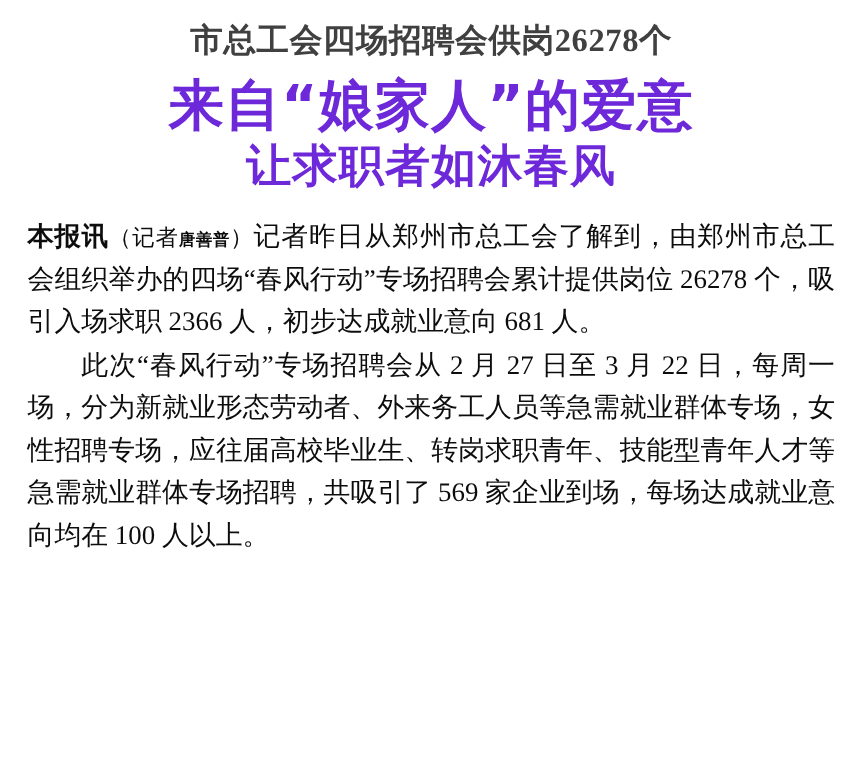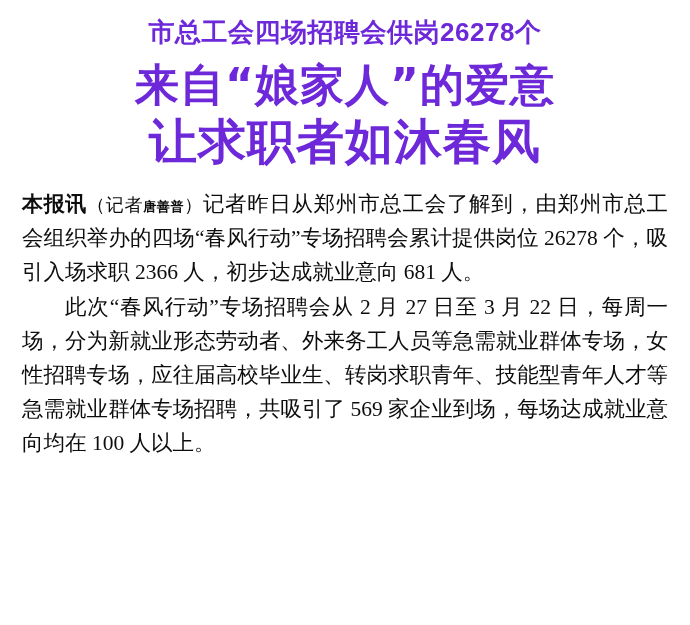--- a/index.html
+++ b/index.html
@@ -16,43 +16,43 @@
   }
   .page {
     width: 690px;
     height: 625px;
     box-sizing: border-box;
     padding: 14px 22px 10px 22px;
     position: relative;
   }
   .kicker {
     text-align: center;
-    font-family: Liberation Sans, sans-serif;
+    font-family: Liberation Serif, serif;
     font-weight: bold;
     font-size: 26px;
     letter-spacing: 0.5px;
-    color: #6d28d9;
+    color: #404040;
     line-height: 1.15;
     margin: 4px 0 10px 0;
     white-space: nowrap;
   }
   .headline {
     text-align: center;
     font-family: "DejaVu Sans", "Liberation Sans", sans-serif;
     font-weight: bold;
     color: #6d28d9;
     letter-spacing: 1px;
   }
   .headline .line1 {
     font-size: 44px;
     line-height: 1.22;
     white-space: nowrap;
   }
   .headline .line2 {
-    font-size: 48px;
+    font-size: 36px;
     line-height: 1.22;
     white-space: nowrap;
   }
   .body-text {
     margin-top: 18px;
     font-size: 21.5px;
     line-height: 1.58;
     text-align: justify;
     text-justify: inter-ideograph;
     color: #0d0d0d;

